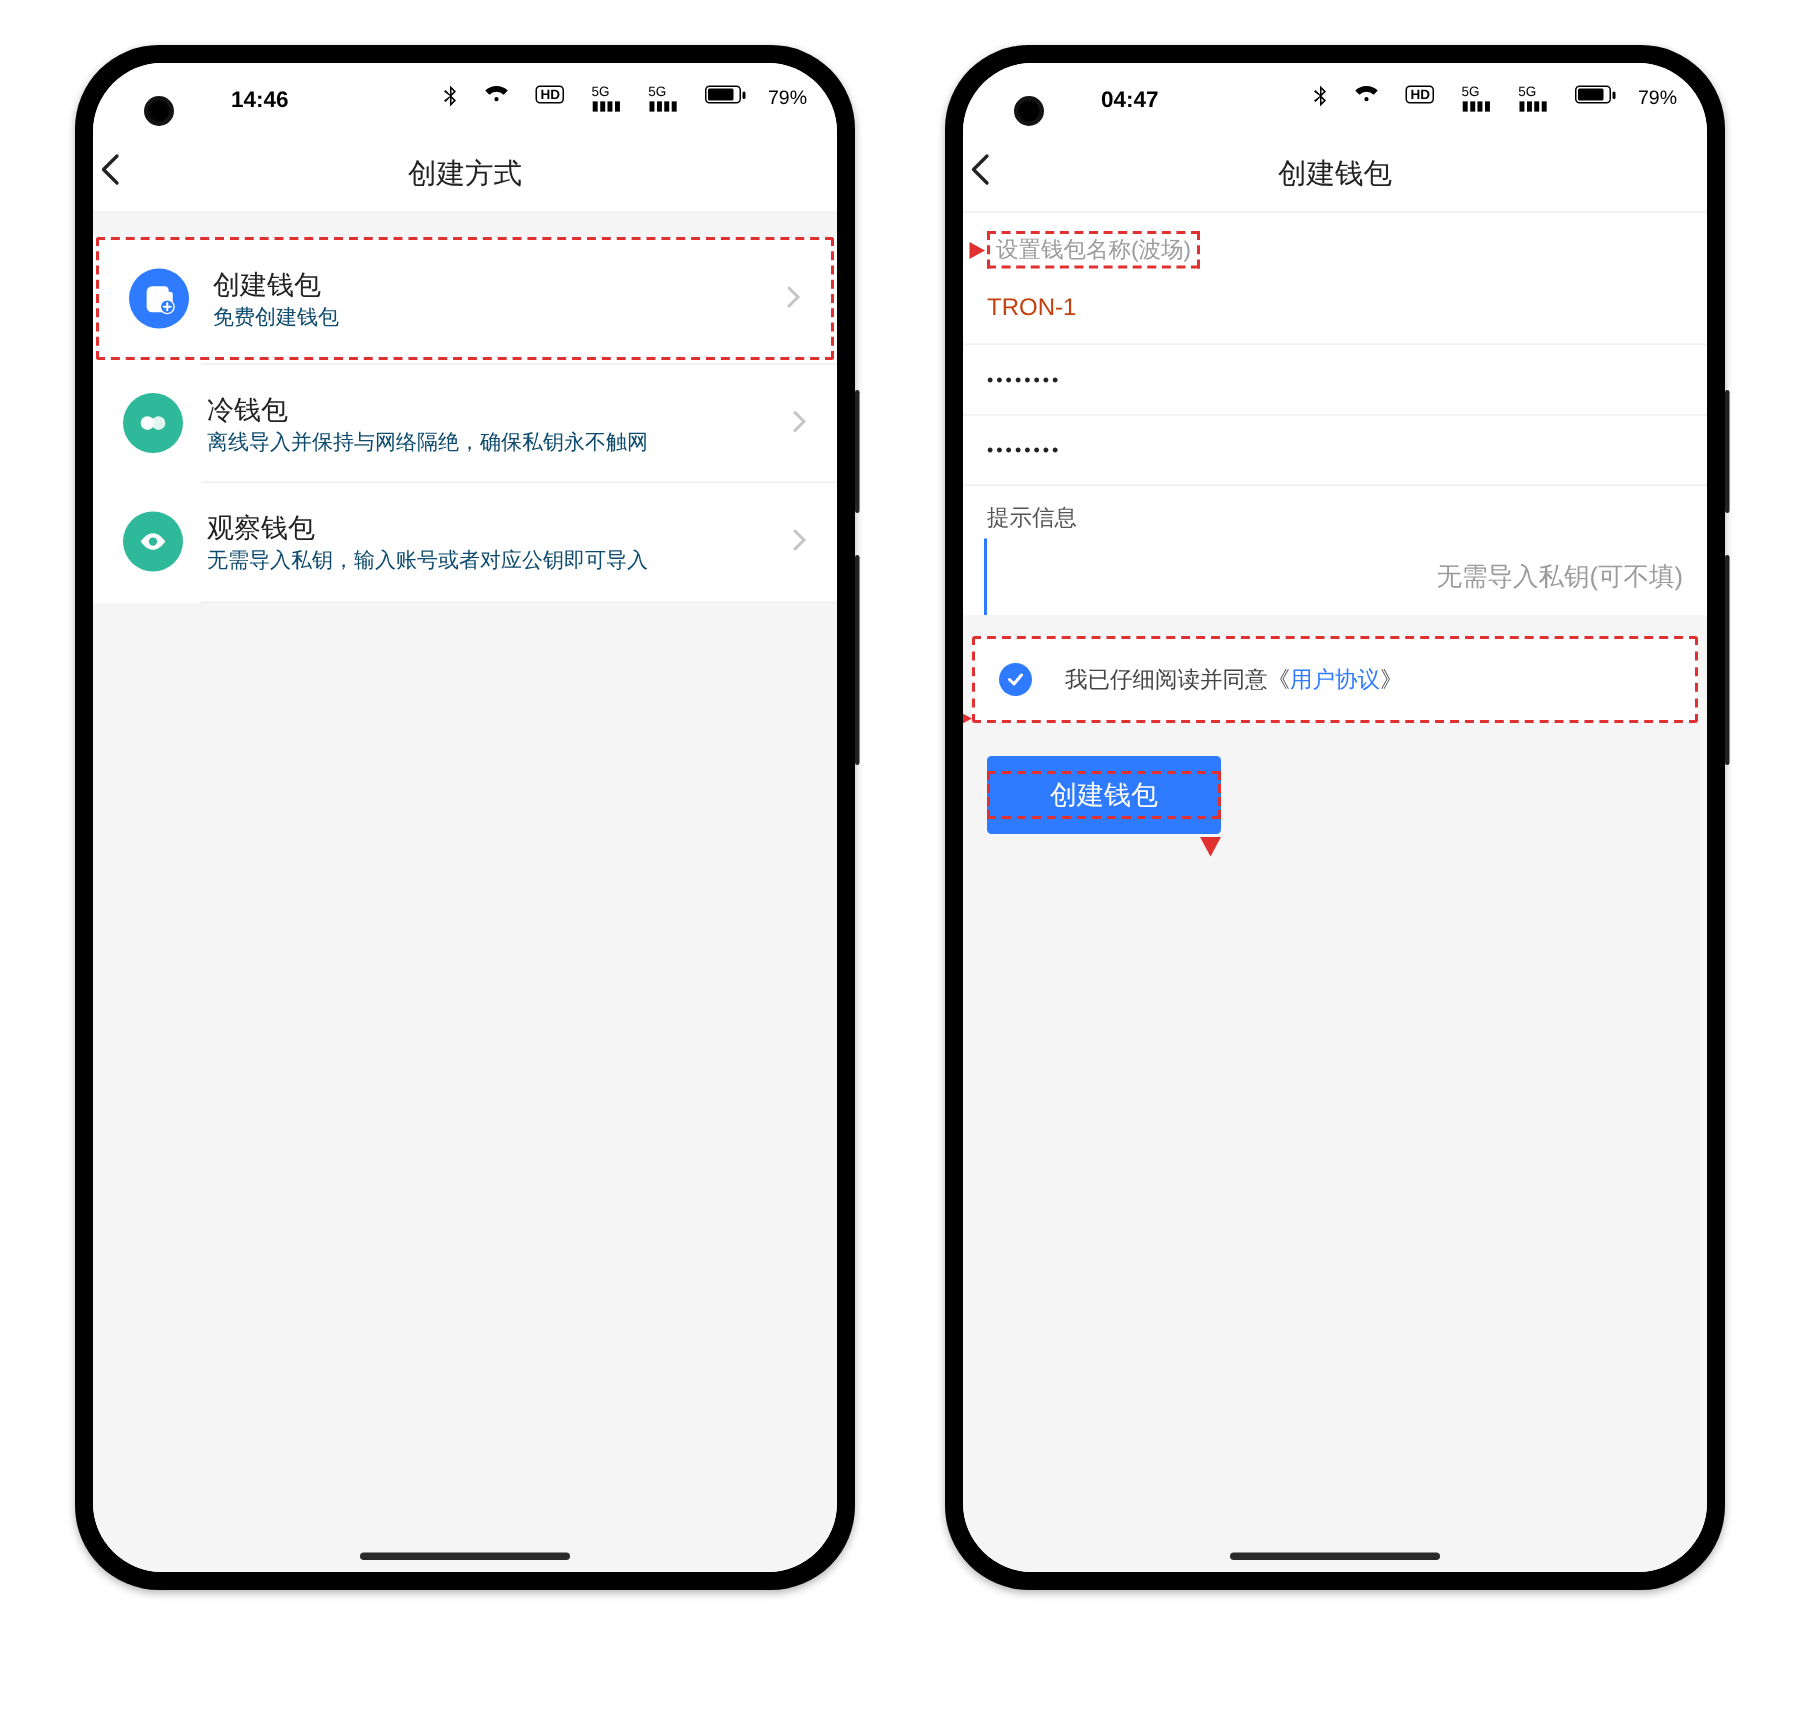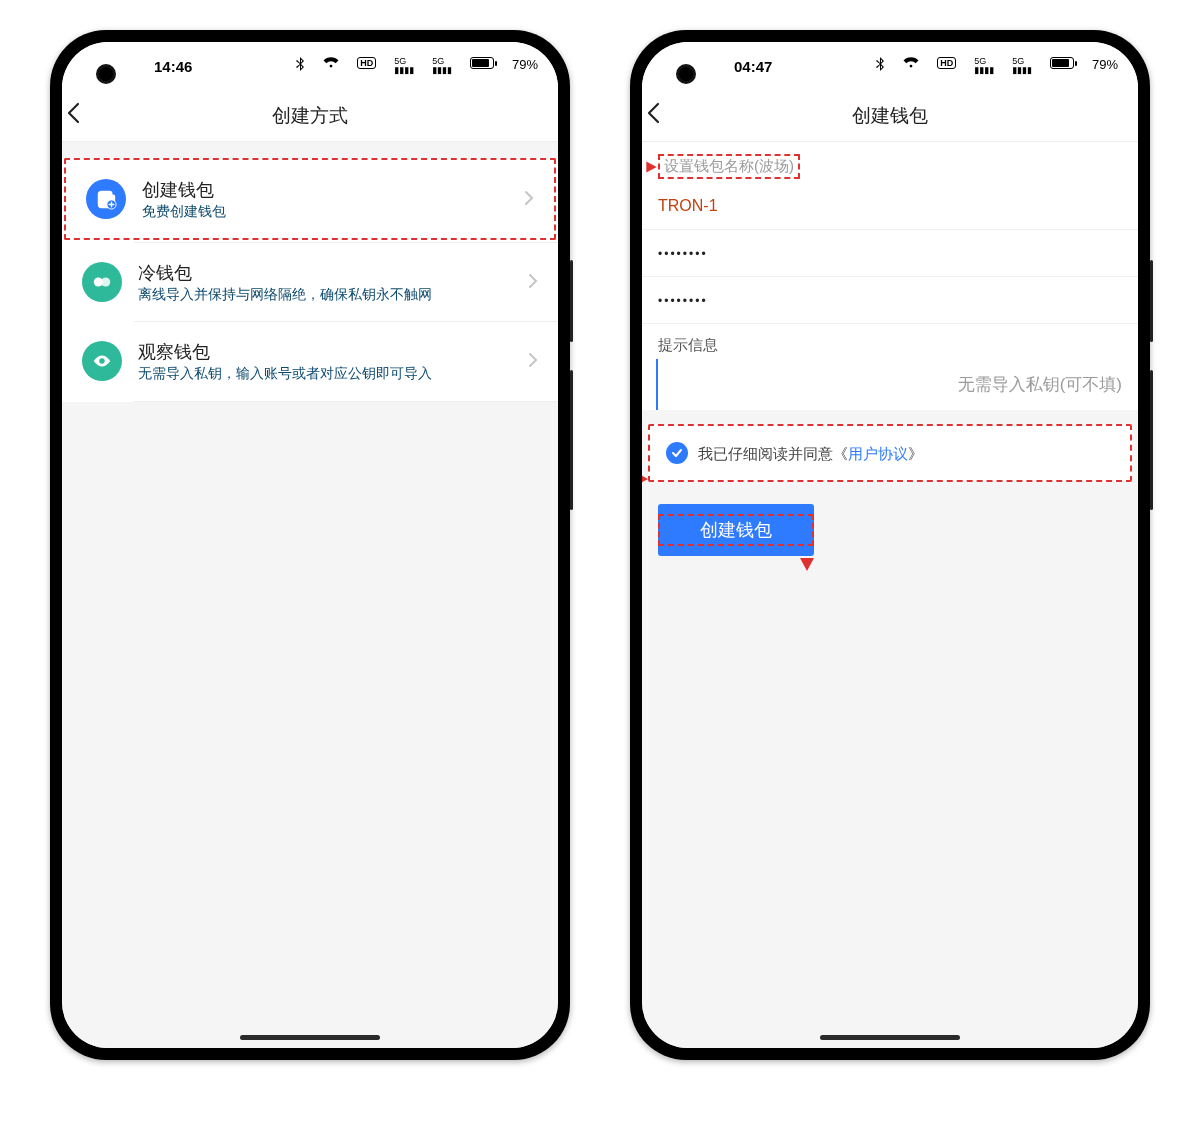--- a/index.html
+++ b/index.html
@@ -122,21 +122,21 @@
     .form-label { font-size: 15px; color:#9b9b9b; display:inline-block; }
     .form-row { padding: 14px 16px; border-top: 0; }
     .form-row + .form-row, .form-row.sep { border-top: 1px solid #f0f0f0; }
     .form-value { font-size: 16px; color:#c2410c; }
     .form-placeholder { font-size: 17px; color:#9b9b9b; }
     .dots { letter-spacing: 2px; color:#222; font-size: 12px; }
     .strength { display:flex; align-items:center; gap:4px; font-size:12px; color:#9b9b9b; }
     .strength-bar { width: 42px; height:6px; background:#e8e8e8; border-radius:3px; overflow:hidden; display:flex; }
     .strength-bar .seg { flex:1; }
     .strength-bar .seg.on { background:#ef6b5a; }
-    .agree { background:#fff; padding: 16px; display:flex; align-items:flex-end; gap:10px; font-size:15px; color:#444; position:relative; }
+    .agree { background:#fff; padding: 16px; display:flex; align-items:center; gap:22px; font-size:15px; color:#444; position:relative; }
     .agree .chk {
       width:22px; height:22px; border-radius:50%;
       background:#2f7bff; display:flex; align-items:center; justify-content:center;
       color:#fff; font-size:14px;
     }
     .agree .link { color:#2f7bff; }
     .create-btn {
       margin: 22px 16px;
       height: 52px;
       background:#2f7bff;

